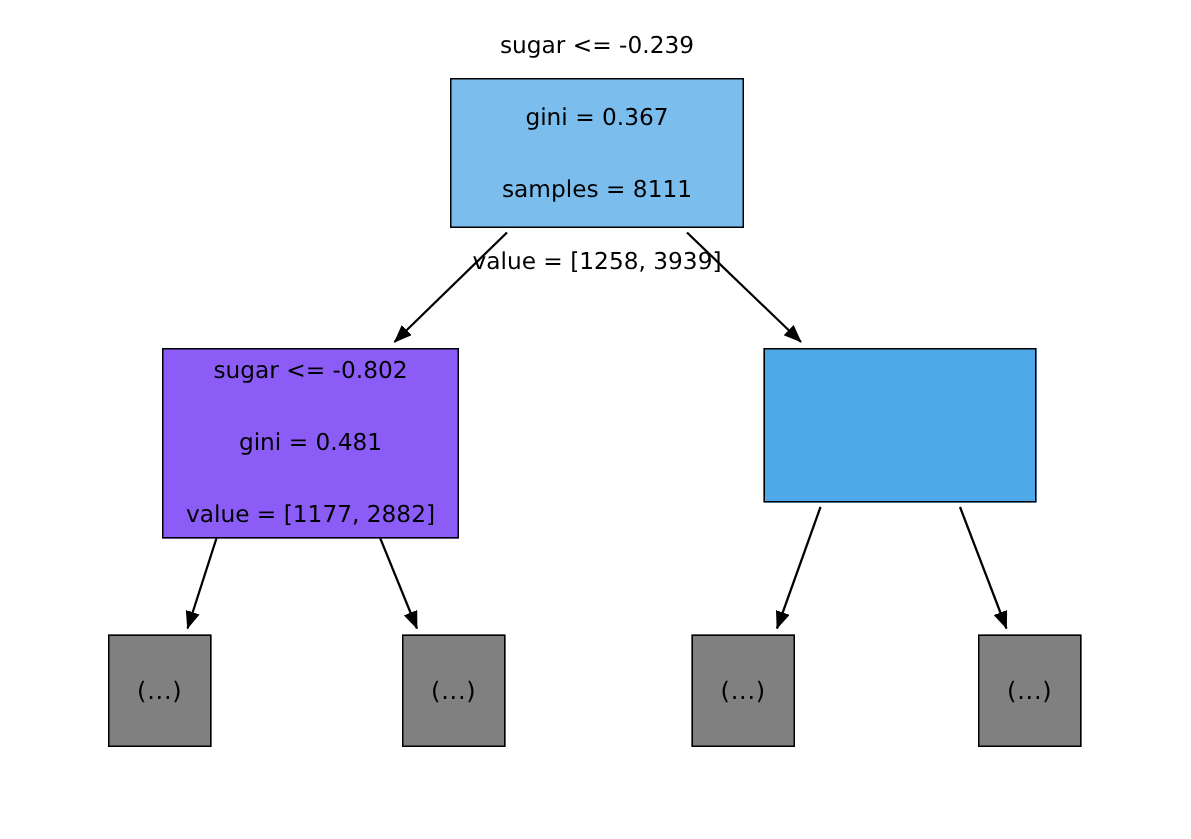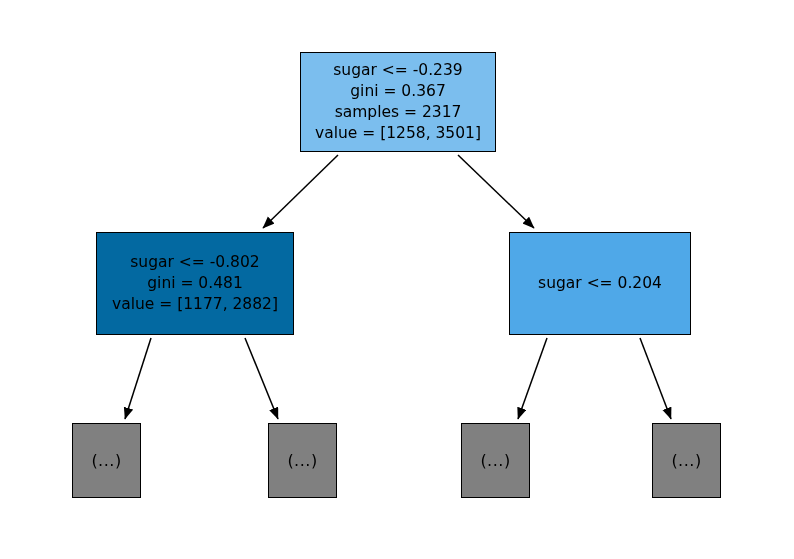--- a/index.html
+++ b/index.html
@@ -25,20 +25,21 @@
   }
   .node {
     position: absolute;
     box-sizing: border-box;
     border: 1.6px solid #000000;
     display: flex;
     flex-direction: column;
     align-items: center;
     justify-content: center;
     z-index: 2;
+    gap: 27px;
   }
   .node-line {
     font-size: 15.5px;
     line-height: 21px;
     color: #000000;
     white-space: pre;
     text-align: center;
   }
   .leaf {
     position: absolute;
@@ -73,32 +74,31 @@
         <line x1="151" y1="338" x2="125" y2="419" stroke="#000000" stroke-width="1.5" marker-end="url(#arrowhead)"></line>
         <line x1="245" y1="338" x2="278" y2="419" stroke="#000000" stroke-width="1.5" marker-end="url(#arrowhead)"></line>
         <line x1="547" y1="338" x2="518" y2="419" stroke="#000000" stroke-width="1.5" marker-end="url(#arrowhead)"></line>
         <line x1="640" y1="338" x2="671" y2="419" stroke="#000000" stroke-width="1.5" marker-end="url(#arrowhead)"></line>
       </g>
   </svg>
 
   <div class="node" style="left: 300px; top: 52px; width: 196px; height: 100px; background: rgb(123, 190, 238);">
     <div class="node-line">sugar &lt;= -0.239</div>
     <div class="node-line">gini = 0.367</div>
-    <div class="node-line">samples = 2317</div>
-    <div class="node-line">value = [1258, 3501]</div>
+    <div class="node-line">samples = 8111</div>
+    <div class="node-line">value = [1258, 3939]</div>
   </div>
 
-  <div class="node" style="left: 96px; top: 232px; width: 198px; height: 103px; background: #0369a1;">
+  <div class="node" style="left: 108px; top: 232px; width: 198px; height: 127px; background: #8b5cf6;">
     <div class="node-line">sugar &lt;= -0.802</div>
     <div class="node-line">gini = 0.481</div>
     <div class="node-line">value = [1177, 2882]</div>
   </div>
 
   <div class="node" style="left: 509px; top: 232px; width: 182px; height: 103px; background: rgb(79, 168, 232);">
-    <div class="node-line">sugar &lt;= 0.204</div>
   </div>
 
   <div id="leaf-container">
       <div class="leaf" style="left: 72px; top: 423px; width: 69px; height: 75px; background: rgb(128, 128, 128);">
         <span class="leaf-label">(...)</span>
       </div>
       <div class="leaf" style="left: 268px; top: 423px; width: 69px; height: 75px; background: rgb(128, 128, 128);">
         <span class="leaf-label">(...)</span>
       </div>
       <div class="leaf" style="left: 461px; top: 423px; width: 69px; height: 75px; background: rgb(128, 128, 128);">

